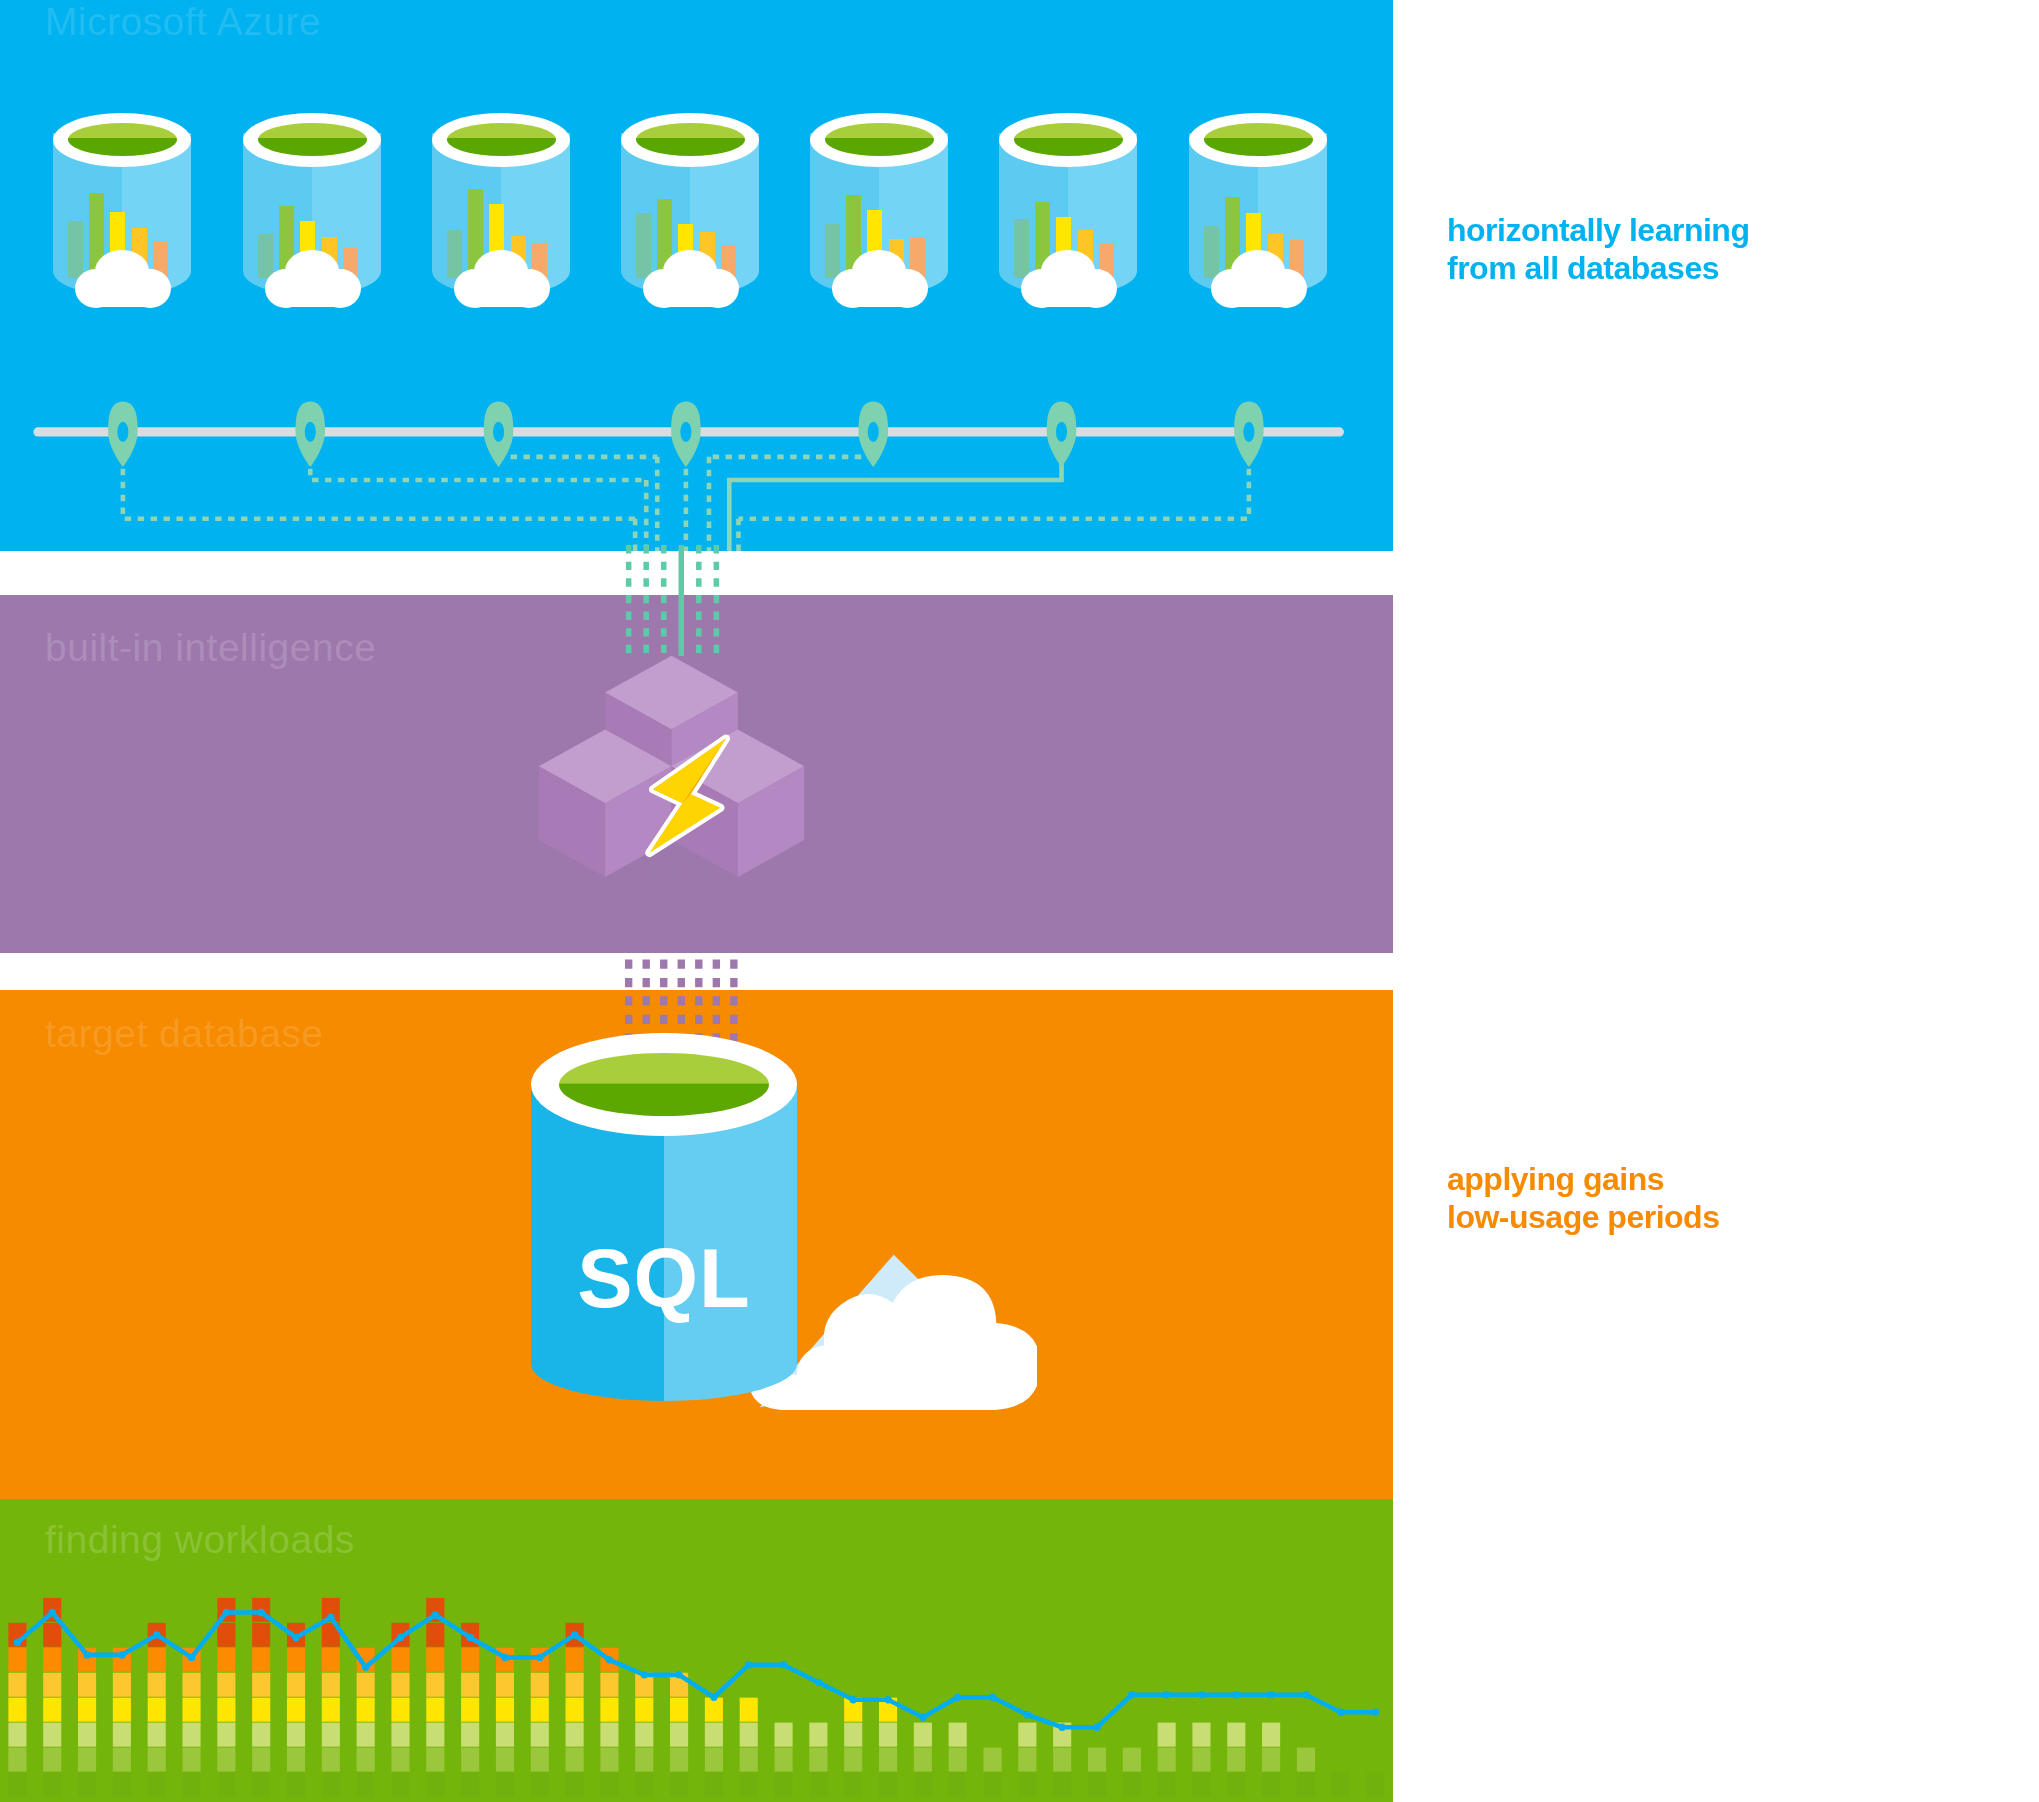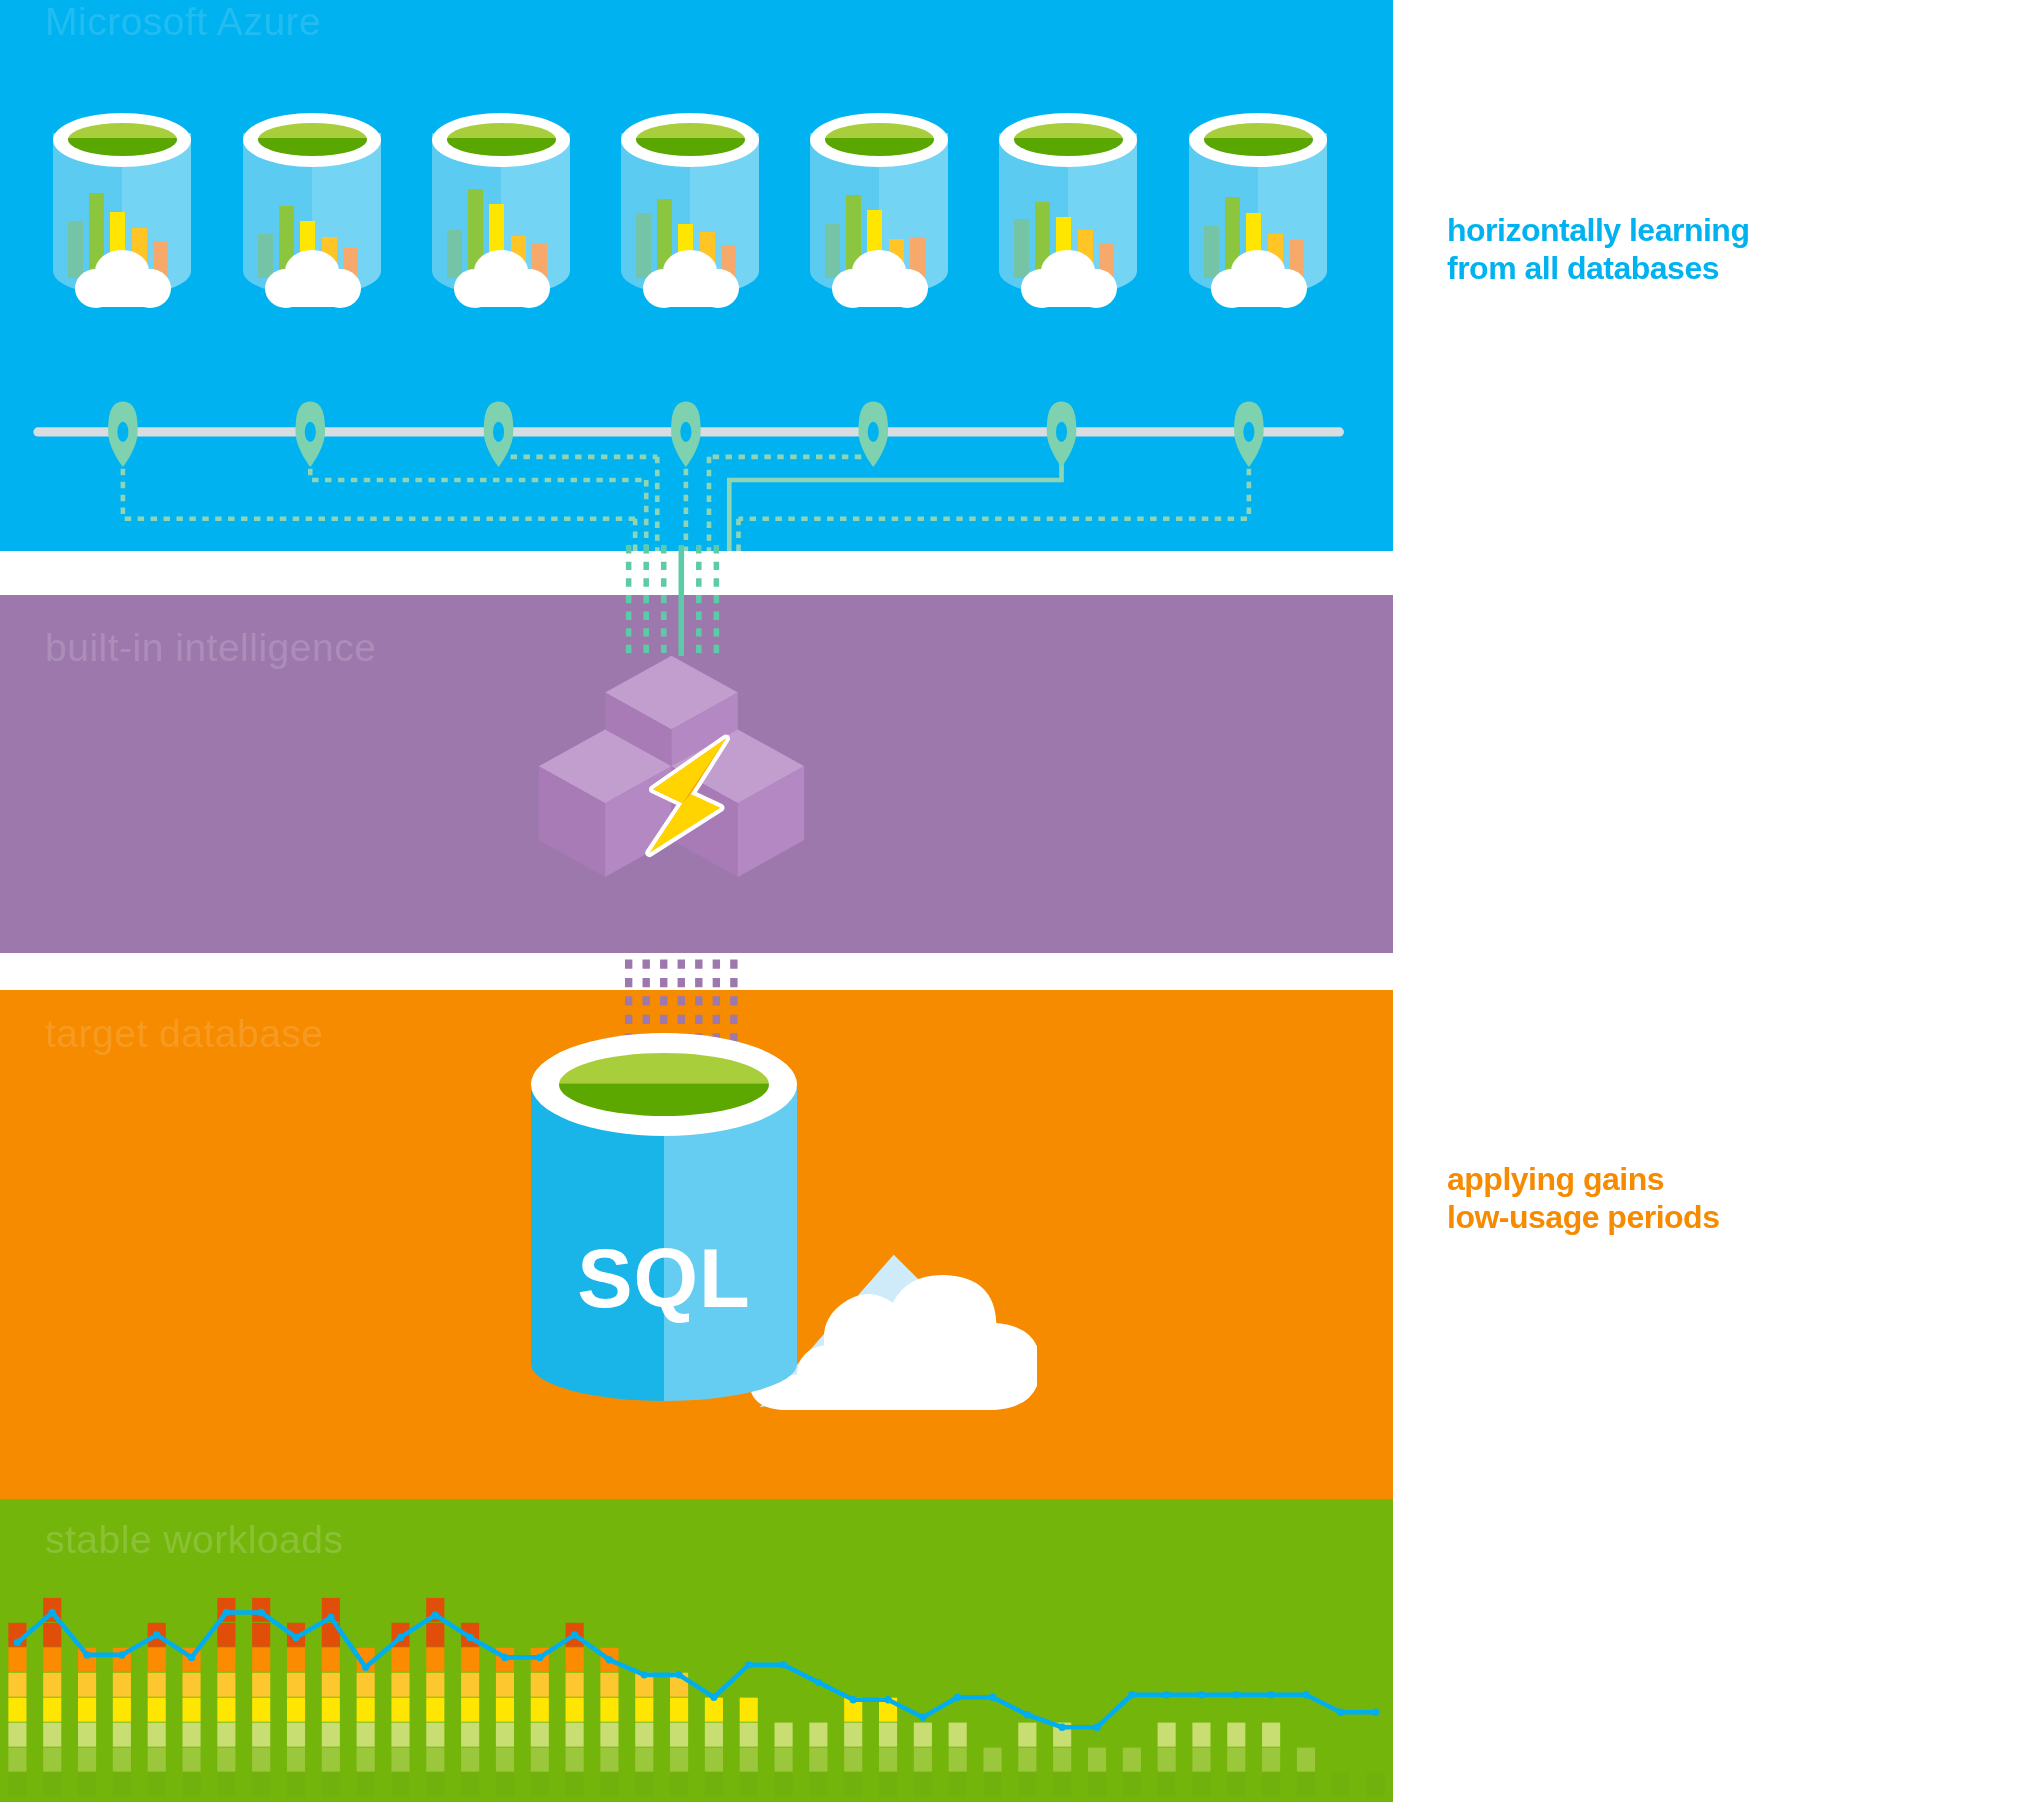--- a/index.html
+++ b/index.html
@@ -289,21 +289,21 @@
         <path d="M795 268 L795 388"></path>
       </g>
     </svg>
   </div>
 
   <div class="band" id="band-orange">
     <div class="watermark" id="wm-orange">target database</div>
   </div>
 
   <div class="band" id="band-green">
-    <div class="watermark" id="wm-green">stable workloads</div>
+    <div class="watermark" id="wm-green">finding workloads</div>
     <svg id="greenchart" viewBox="0 0 1509 329" preserveAspectRatio="none">
         <rect x="9.054" y="296" width="19.617" height="26" fill="#6FAE12" opacity="0.45"></rect>
         <rect x="9.054" y="269" width="19.617" height="26" fill="#9BC73C" opacity="1"></rect>
         <rect x="9.054" y="242" width="19.617" height="26" fill="#C8DE72" opacity="1"></rect>
         <rect x="9.054" y="215" width="19.617" height="26" fill="#FFE600" opacity="1"></rect>
         <rect x="9.054" y="188" width="19.617" height="26" fill="#FDC82F" opacity="1"></rect>
         <rect x="9.054" y="161" width="19.617" height="26" fill="#FB8B00" opacity="1"></rect>
         <rect x="9.054" y="134" width="19.617" height="26" fill="#E04E0A" opacity="1"></rect>
         <rect x="9.054" y="107" width="19.617" height="26" fill="#E04E0A" opacity="0"></rect>
         <rect x="46.779" y="296" width="19.617" height="26" fill="#6FAE12" opacity="0.45"></rect>

